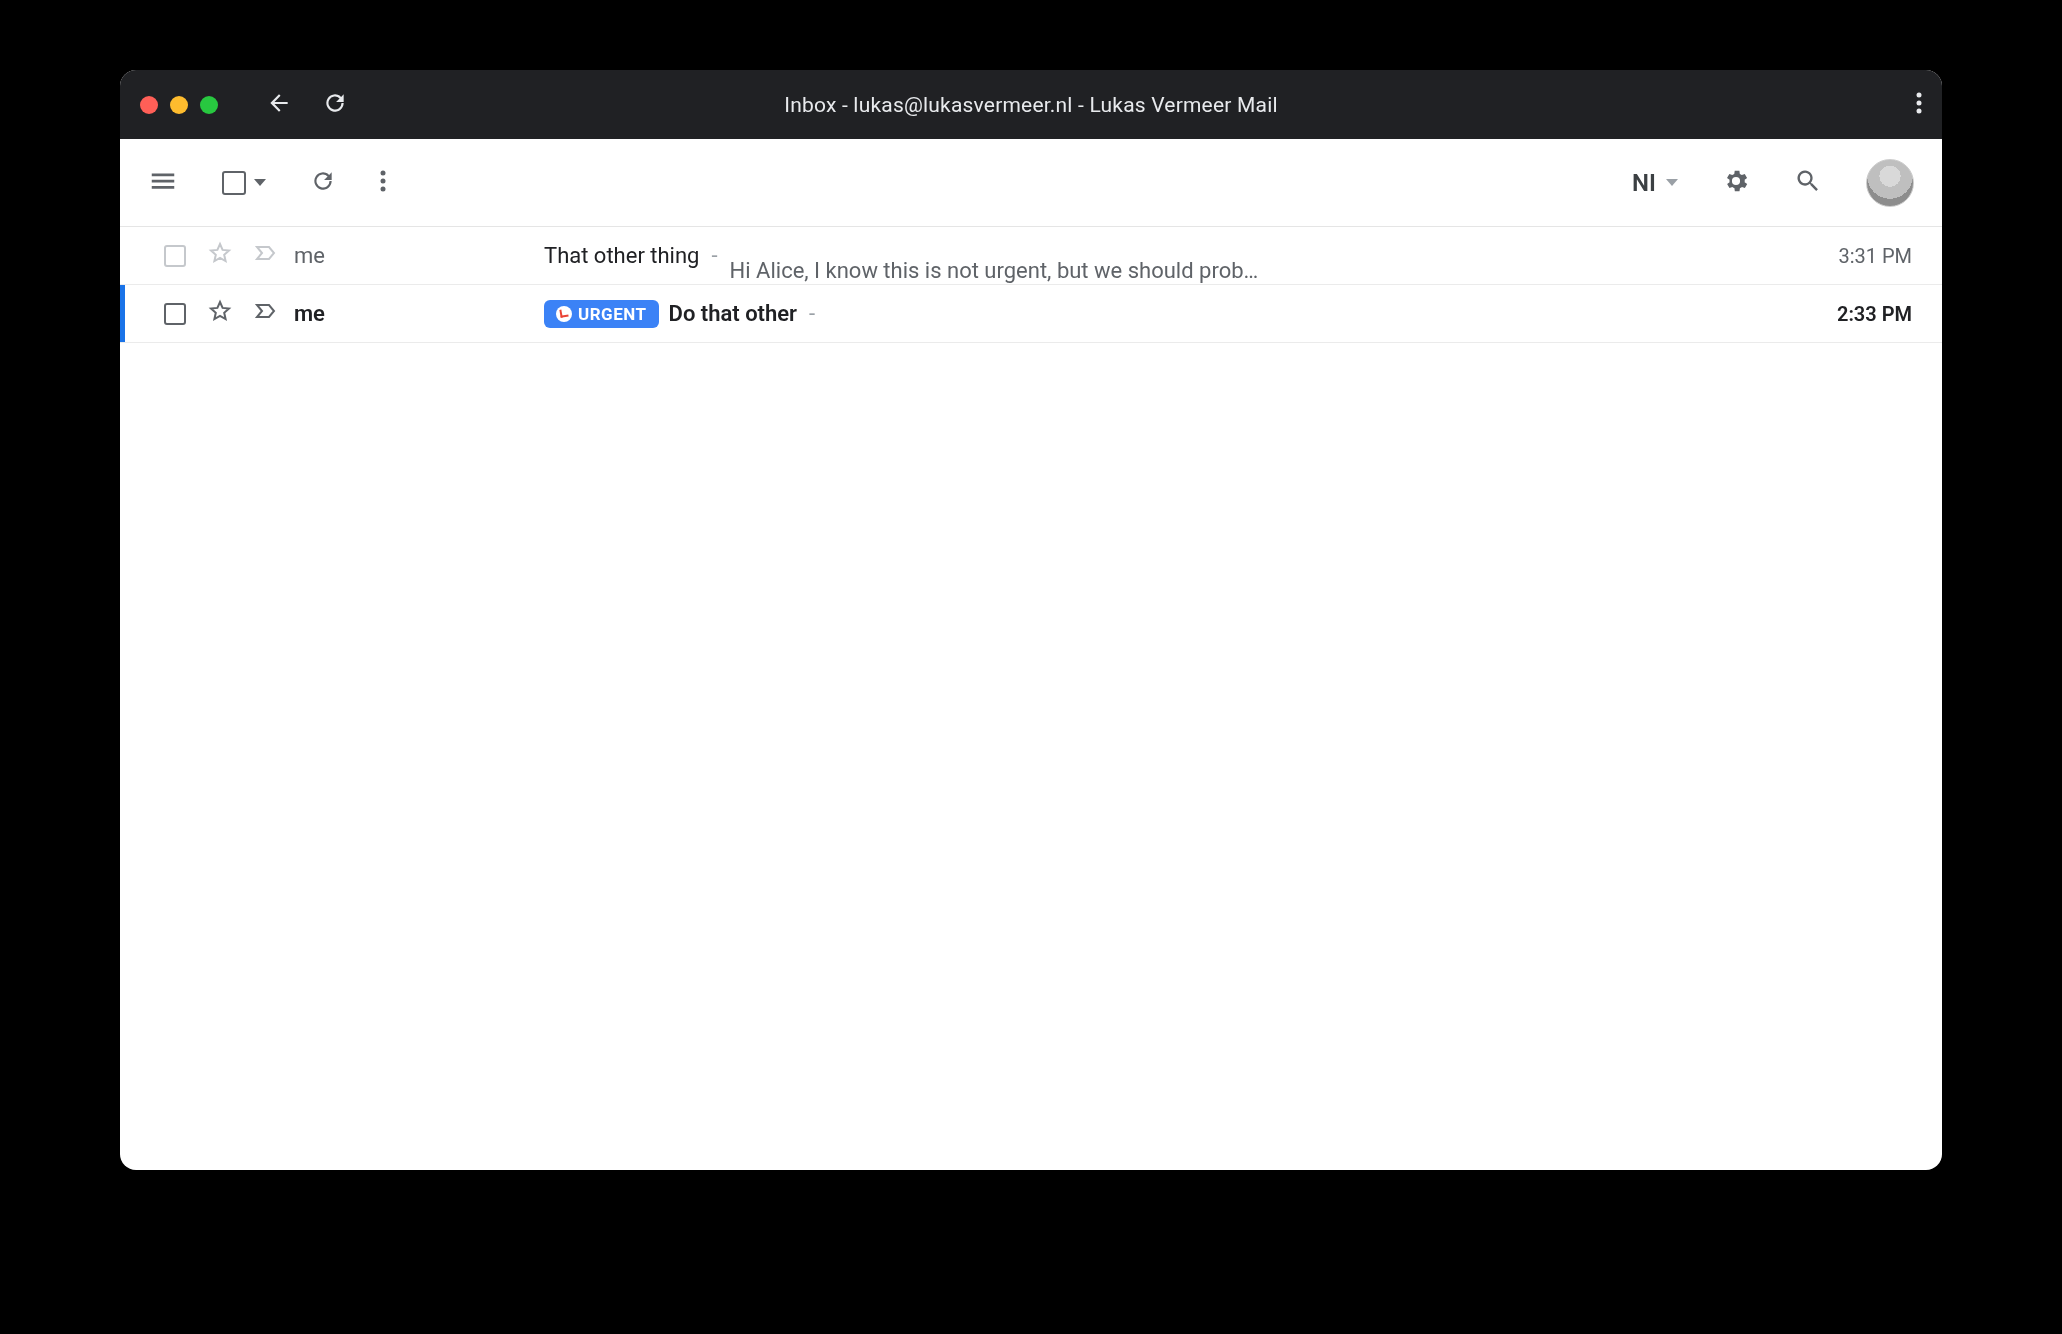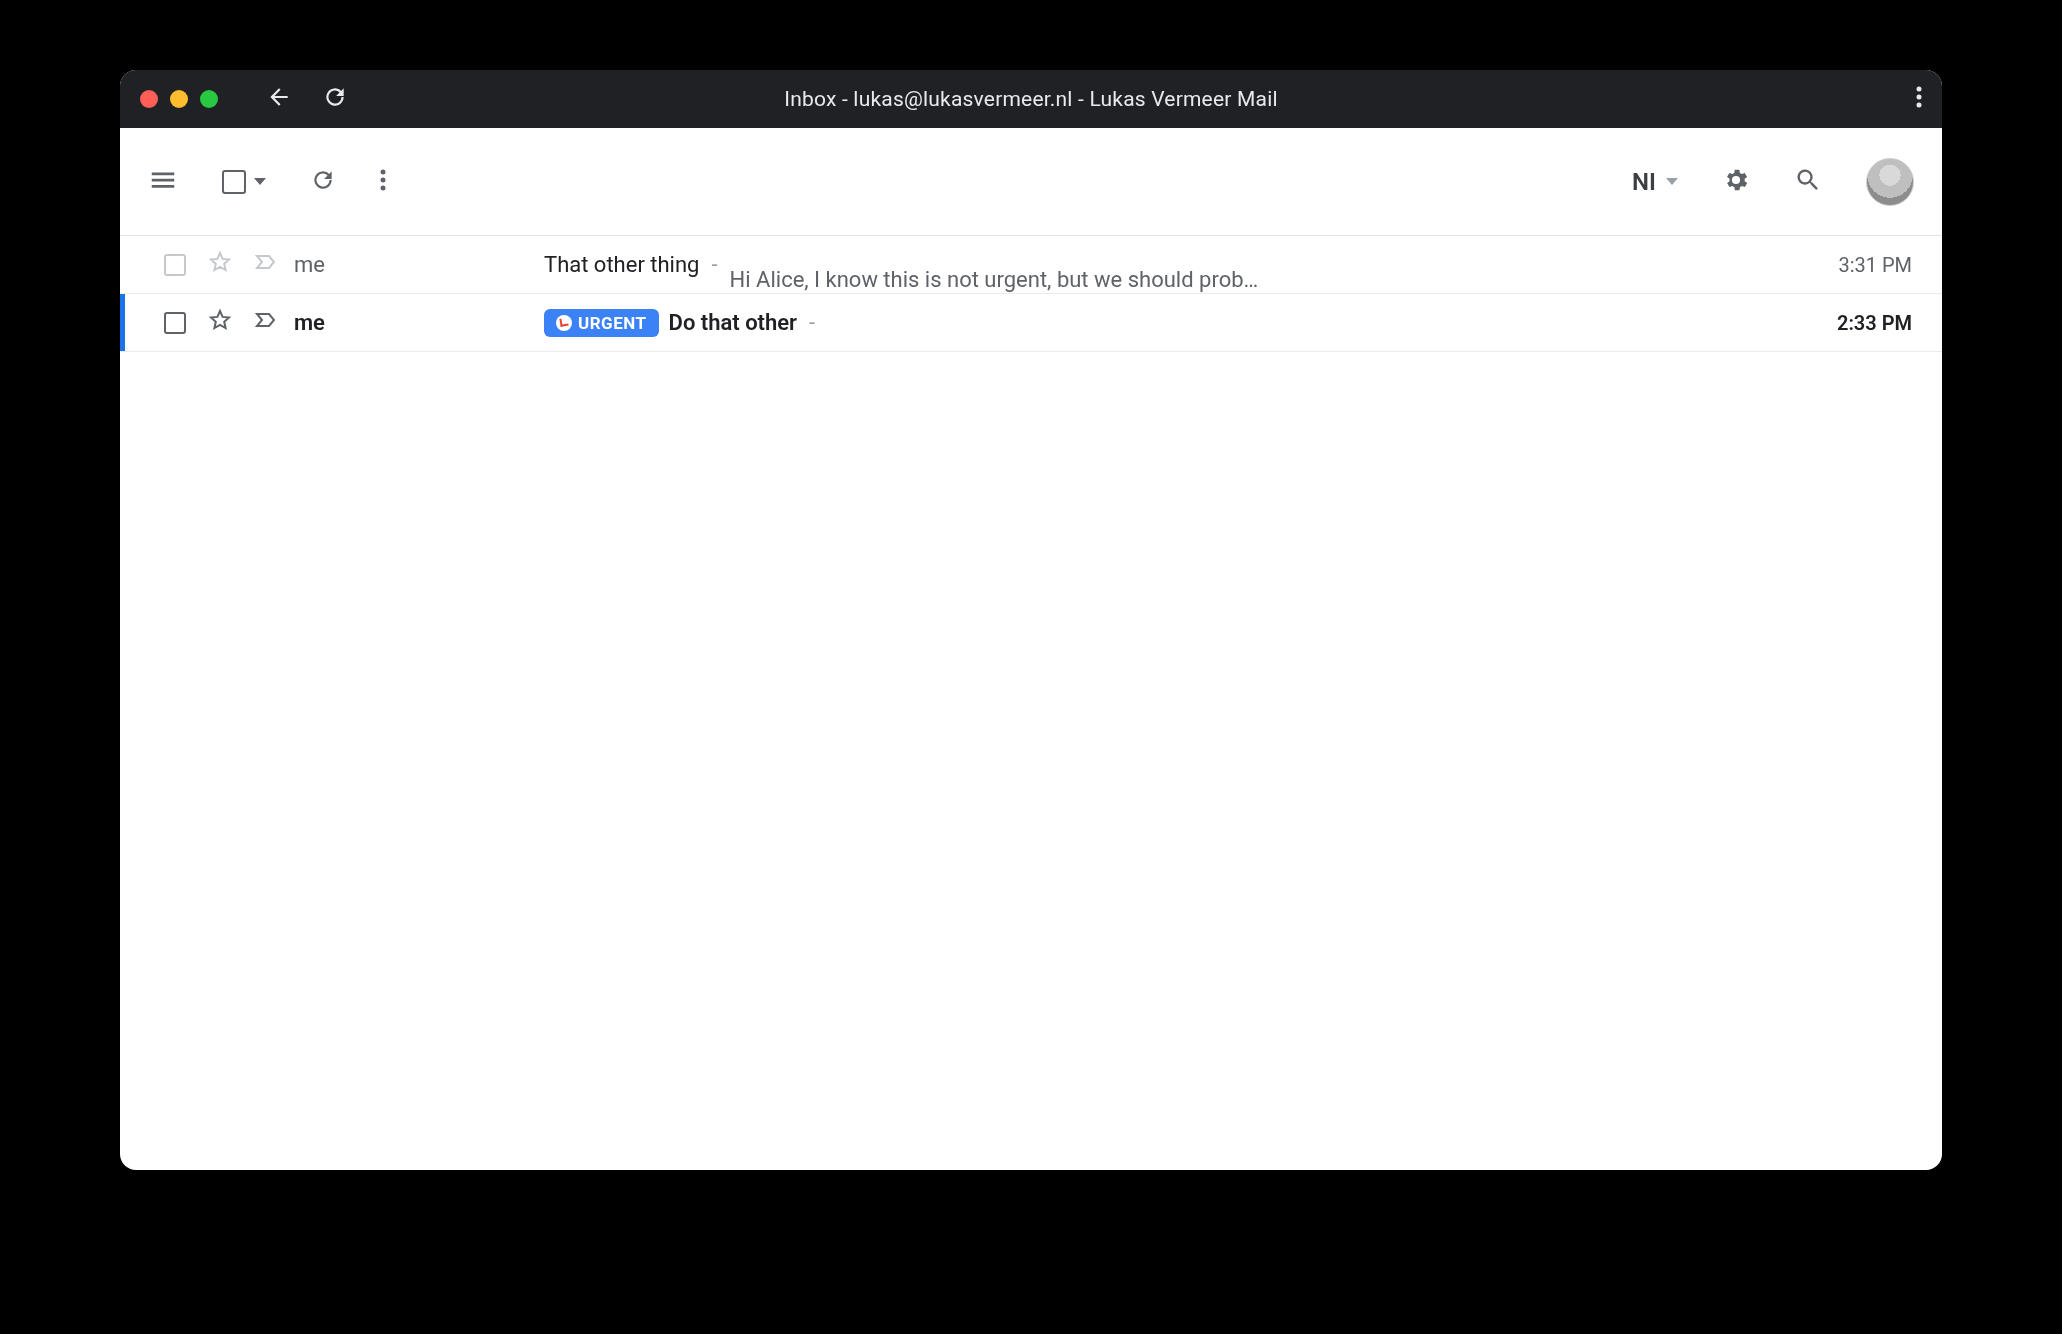--- a/index.html
+++ b/index.html
@@ -1,27 +1,27 @@
 <!DOCTYPE html>
 <html><head>
   <meta charset="utf-8">
   <style>
     * { margin:0; padding:0; box-sizing:border-box; font-family:-apple-system,BlinkMacSystemFont,"Segoe UI",Roboto,Arial,sans-serif; }
     body { background:#000; width:2062px; height:1334px; position:relative; }
     .window { position:absolute; left:120px; top:70px; width:1822px; height:1100px; background:#fff; border-radius:16px; overflow:hidden; box-shadow:0 30px 80px rgba(0,0,0,.6); }
-    .titlebar { height:58px; background:#202124; display:flex; align-items:center; padding:0 20px; position:relative; }
+    .titlebar { height:69px; background:#202124; display:flex; align-items:center; padding:0 20px; position:relative; }
     .dots { display:flex; gap:12px; }
     .dot { width:18px; height:18px; border-radius:50%; }
     .dot.red{background:#ff5f57;} .dot.yellow{background:#febc2e;} .dot.green{background:#28c840;}
     .nav-arrows { display:flex; gap:30px; margin-left:48px; align-items:center; }
     .nav-arrows svg { width:26px; height:26px; fill:#e8eaed; }
     .titlebar-title { position:absolute; left:50%; transform:translateX(-50%); color:#e8eaed; font-size:21px; letter-spacing:.2px; }
     .titlebar-more { margin-left:auto; }
     .titlebar-more svg { width:6px; height:22px; fill:#e8eaed; }
-    .toolbar { height:108px; display:flex; align-items:center; padding:0 28px; border-bottom:1px solid rgba(0,0,0,.10); }
+    .toolbar { height:88px; display:flex; align-items:center; padding:0 28px; border-bottom:1px solid rgba(0,0,0,.10); }
     .tb-left { display:flex; align-items:center; gap:44px; }
     .tb-left svg, .tb-right svg { fill:#5f6368; }
     .hamburger svg{width:30px;height:30px;}
     .select-chk{display:flex;align-items:center;gap:8px;}
     .select-chk .chk{width:24px;height:24px;border:2.5px solid #5f6368;border-radius:3px;}
     .caret{width:0;height:0;border-left:6px solid transparent;border-right:6px solid transparent;border-top:7px solid #5f6368;}
     .refresh svg{width:26px;height:26px;}
     .kebab svg{width:6px;height:24px;fill:#5f6368;}
     .tb-right{margin-left:auto;display:flex;align-items:center;gap:44px;}
     .split-label{font-size:24px;font-weight:600;color:#3c4043;display:flex;align-items:center;gap:10px;}

